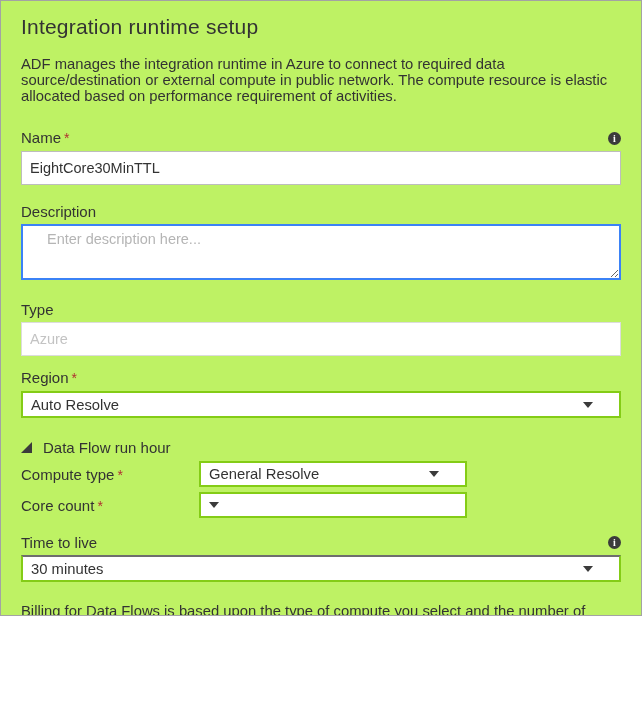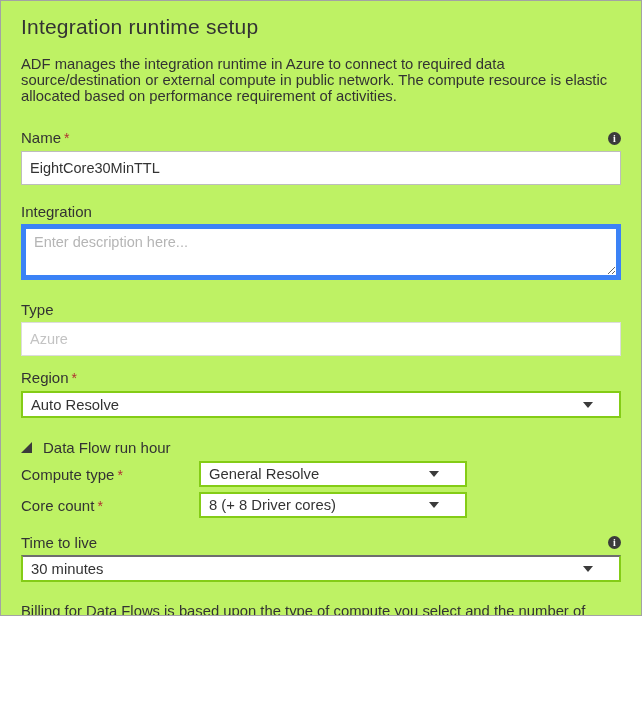--- a/index.html
+++ b/index.html
@@ -76,24 +76,24 @@
   }
   .text-input:disabled, .text-input.disabled {
     border: 1px solid #dcdcdc;
     color: #c3c3c3;
     background: #ffffff;
   }
   textarea.desc-area {
     margin-top: 4px;
     width: 600px;
     height: 56px;
-    border: 5px solid #3b82f6;
+    border: 2px solid #3b82f6;
     font-family: "Liberation Sans", sans-serif;
     font-size: 14.5px;
-    padding: 5px 8px;
+    padding: 5px 24px;
     color: #333333;
     resize: both;
     outline: none;
     display: block;
   }
   textarea.desc-area::placeholder { color: #b5b5b5; }
   .select {
     margin-top: 4px;
     width: 600px;
     height: 27px;
@@ -161,21 +161,21 @@
 
   <div class="label-row mt-name">
     <div>
       <span class="text-label">Name</span><span class="req">*</span>
     </div>
     <span class="info-icon">i</span>
   </div>
   <input class="text-input" type="text" value="EightCore30MinTTL" style="">
 
   <div class="label-row mt-desc">
-    <span class="text-label">Integration</span>
+    <span class="text-label">Description</span>
   </div>
   <textarea class="desc-area" placeholder="Enter description here..." style=""></textarea>
 
   <div class="label-row mt-type">
     <span class="text-label">Type</span>
   </div>
   <input class="text-input disabled" type="text" disabled="" value="Azure" style="">
 
   <div class="label-row mt-region">
     <div>
@@ -202,21 +202,20 @@
       <span class="select-value">General Resolve</span>
       <span class="caret"></span>
     </div>
   </div>
 
   <div class="inline-row">
     <div class="text-label">
       <span>Core count</span><span class="req">*</span>
     </div>
     <div class="select inline-select">
-      <span class="select-value">8 (+ 8 Driver cores)</span>
       <span class="caret"></span>
     </div>
   </div>
 
   <div class="label-row mt-ttl-label">
     <span class="text-label">Time to live</span>
     <span class="info-icon">i</span>
   </div>
   <div class="select ttl">
     <span class="select-value">30 minutes</span>

